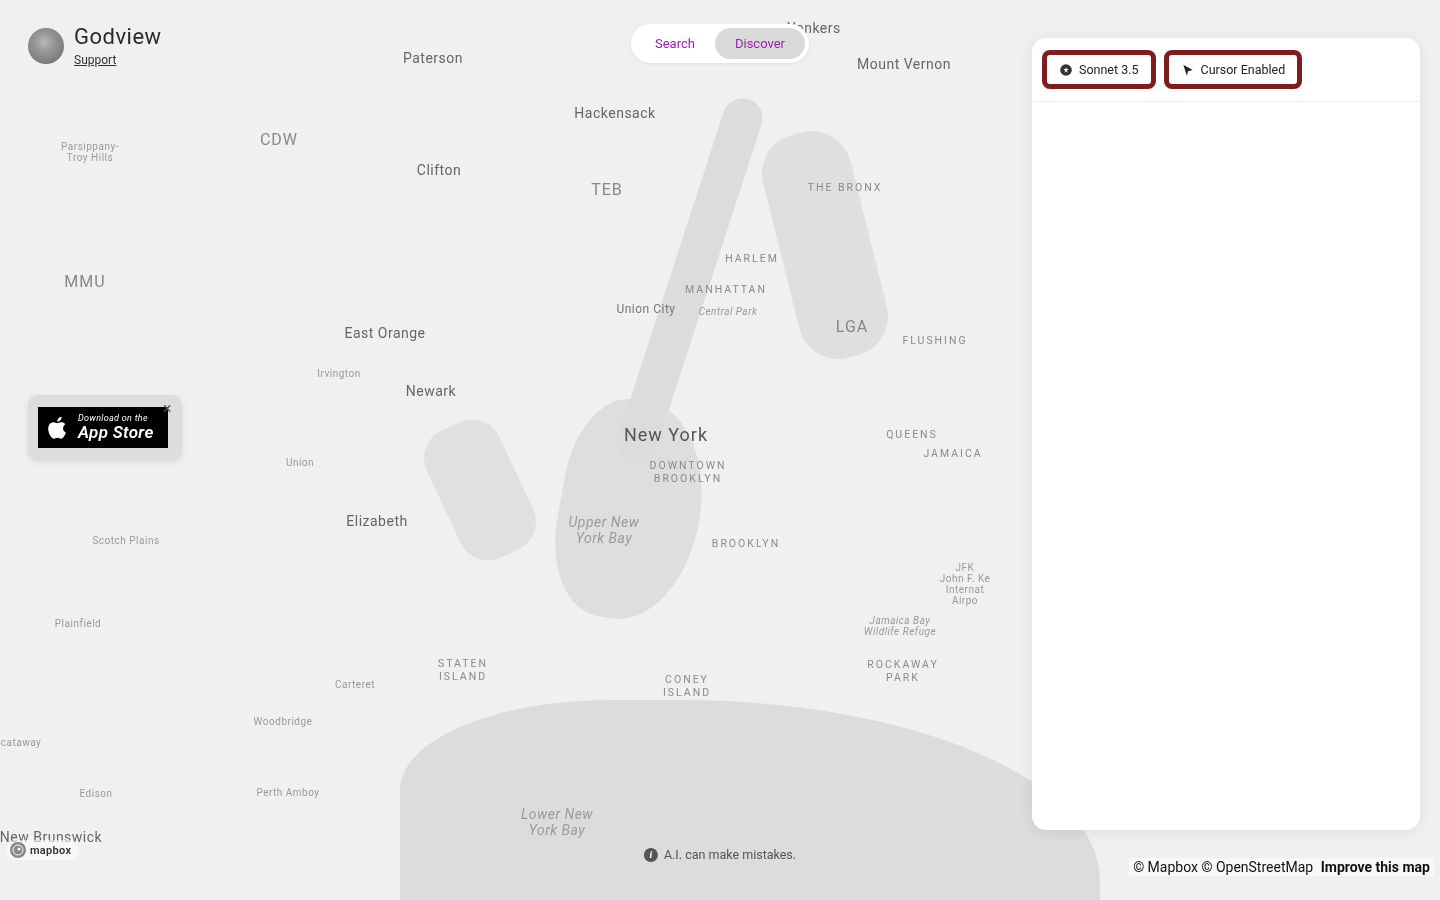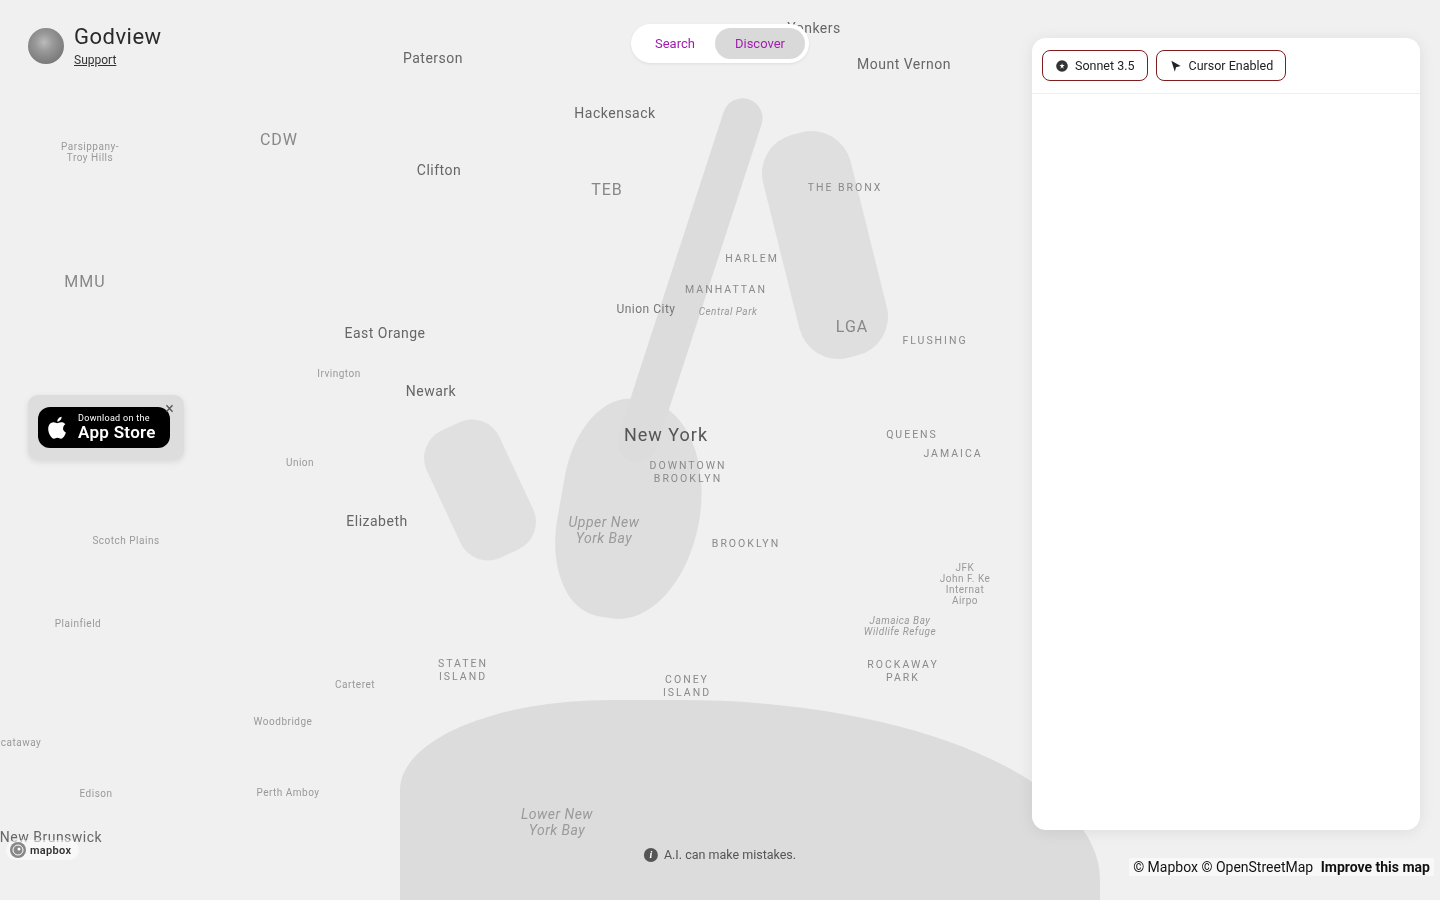--- a/index.html
+++ b/index.html
@@ -44,37 +44,37 @@
   .panel {
     position:absolute; top:38px; right:20px; bottom:70px; width:388px;
     background:#fff; border-radius:14px; box-shadow:0 2px 16px rgba(0,0,0,0.08);
     display:flex; flex-direction:column;
   }
   .panel-header {
     padding:12px 10px 12px 10px; border-bottom:1px solid #eee; display:flex; gap:8px;
   }
   .pill {
     display:inline-flex; align-items:center; gap:6px;
-    border:1px solid #7f1d1d; border-radius:8px; padding:7px 12px;
+    border:5px solid #7f1d1d; border-radius:8px; padding:7px 12px;
     font-size:12.5px; color:#222; background:#fff; cursor:pointer;
   }
   .pill .ico { width:14px; height:14px; display:inline-flex; }
 
   
   .promo {
     position:absolute; left:28px; top:395px;
     background:#ddd; border-radius:10px; padding:12px 14px 12px 10px;
     box-shadow:0 2px 6px rgba(0,0,0,0.1);
   }
   .promo .close {
     position:absolute; top:6px; right:10px; font-size:16px; color:#555; cursor:pointer; line-height:1;
   }
   .appstore {
     display:flex; align-items:center; gap:8px;
-    background:#000; color:#fff; border-radius:12px; padding:6px 14px 6px 10px; cursor:pointer;
+    background:#000; color:#fff; border-radius:0; padding:6px 14px 6px 10px; cursor:pointer;font-style:italic;
   }
   .appstore .apple { width:22px; height:26px; }
   .appstore .txt-small { font-size:9px; letter-spacing:0.3px; }
   .appstore .txt-big { font-size:17px; font-weight:600; letter-spacing:0.3px; margin-top:-1px; }
 
   
   .disclaimer {
     position:absolute; bottom:38px; left:50%; transform:translateX(-50%);
     display:flex; align-items:center; gap:6px; font-size:12.5px; color:#555;
   }

